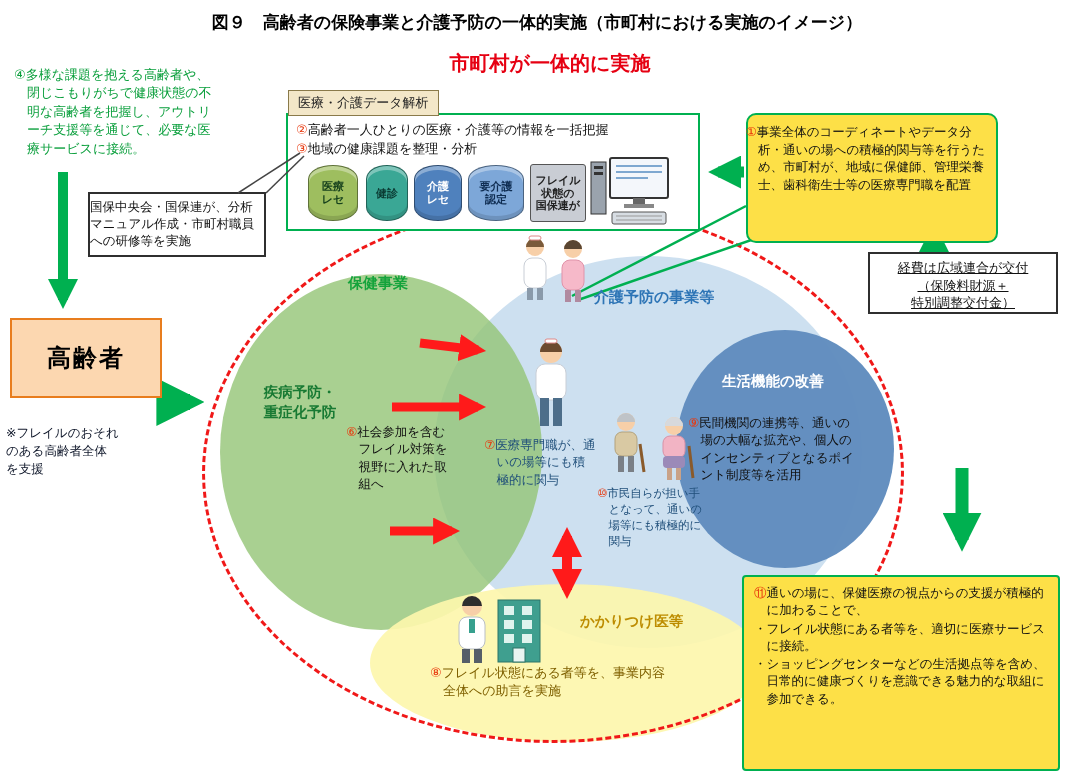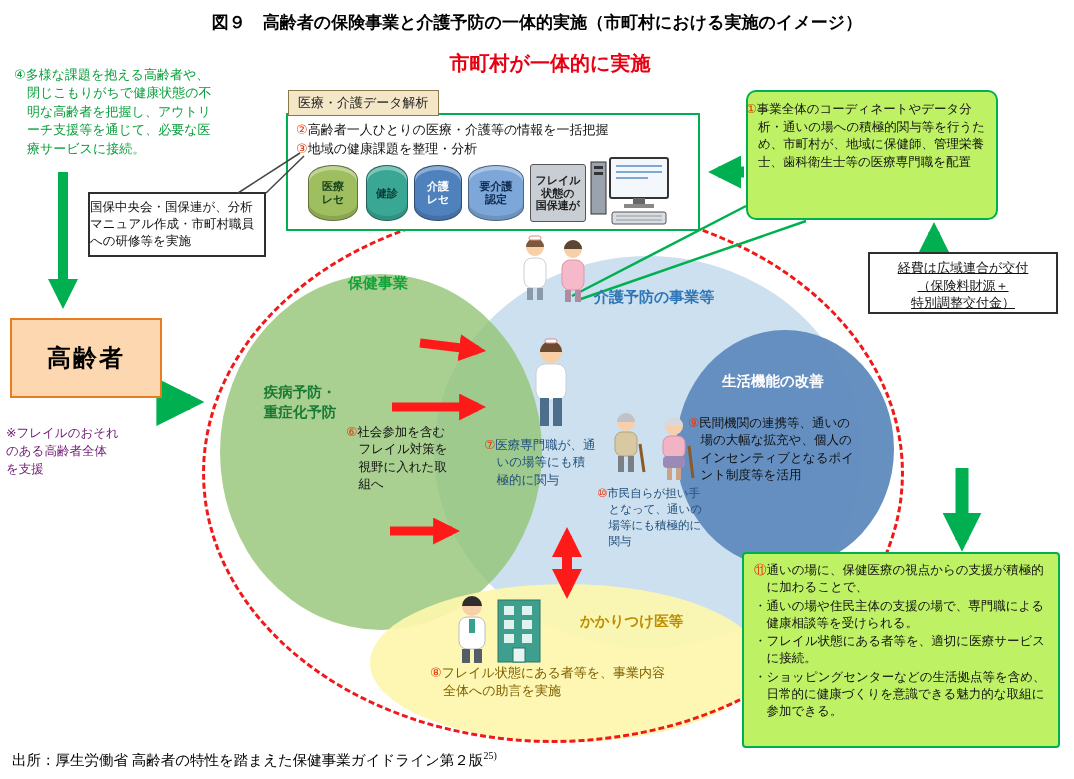--- a/index.html
+++ b/index.html
@@ -36,28 +36,28 @@
   .cyl { position:absolute; border-radius:50% / 14px; display:flex; align-items:center; justify-content:center;
          text-align:center; font-size:11px; line-height:1.15; font-weight:bold; white-space:pre-line;
          border:1px solid rgba(0,0,0,.4);
          box-shadow: inset 0 4px 0 rgba(255,255,255,.35), inset 0 -4px 0 rgba(0,0,0,.12); }
   .cyl.rect { border-radius:3px; box-shadow:none; border:1.5px solid #555; }
 
   .plain-box { background:#fff; border:2px solid #2f2f2f; font-size:12.5px; line-height:1.35; color:#111; }
   .kokuho { left:88px; top:192px; width:178px; padding:5px 0; }
   .expense { left:868px; top:252px; width:190px; height:62px; padding:5px 4px; text-align:center; font-size:13px;text-decoration:underline; }
 
-  .green-box { background:#bef264; border:2.5px solid #00B050; color:#111; }
+  .green-box { background:#fde047; border:2.5px solid #00B050; color:#111;margin-top:23px; }
   .box1 { left:746px; top:90px; width:252px; height:130px; border-radius:10px; padding:9px 10px; font-size:12.5px; line-height:1.4; }
   .box11 { left:742px; top:552px; width:318px; height:196px; border-radius:4px; padding:8px 10px; font-size:12.5px; line-height:1.38; }
   .box11 > div { margin-bottom:1px; }
 
   .elderly-box { left:10px; top:318px; width:152px; height:80px; background:#fcd7b0; border:2px solid #e87d1e;
                  display:flex; align-items:center; justify-content:center; font-size:24px; font-weight:bold; letter-spacing:2px; color:#000; }
-  .elderly-note { left:6px; top:424px; width:164px; font-size:12.5px; line-height:1.45; color:#701a75; }
+  .elderly-note { left:6px; top:424px; width:164px; font-size:12.5px; line-height:1.45; color:#0f172a; }
 
   .e-blue     { left:434px; top:256px; width:428px; height:392px; background:rgba(188,214,235,0.75); }
   .e-green    { left:220px; top:274px; width:322px; height:356px; background:rgba(148,196,118,0.8); }
   .e-darkblue { left:676px; top:330px; width:218px; height:238px; background:rgba(96,140,190,0.97); }
   .e-yellow   { left:370px; top:584px; width:392px; height:158px; background:rgba(253,246,172,0.92); }
   .outer-pos  { left:202px; top:203px; width:702px; height:540px; }
 
   .lbl { font-weight:bold; white-space:nowrap; }
   .health-lbl { left:348px; top:274px; font-size:15px; color:#14a33b; }
   .care-lbl   { left:594px; top:288px; font-size:15px; color:#2e75b6; }
@@ -172,21 +172,20 @@
 
   <div class="top item item6 hang"><span class="num">⑥</span><span>社会参加を含むフレイル対策を視野に入れた取組へ</span></div>
   <div class="top item item7 hang"><span class="num">⑦</span><span>医療専門職が、通いの場等にも積極的に関与</span></div>
   <div class="top item item8 hang pre"><span class="num">⑧</span><span>フレイル状態にある者等を、事業内容
 全体への助言を実施</span></div>
   <div class="top item item9 hang"><span class="num">⑨</span><span>民間機関の連携等、通いの場の大幅な拡充や、個人のインセンティブとなるポイント制度等を活用</span></div>
   <div class="top item item10 hang"><span class="num">⑩</span><span>市民自らが担い手となって、通いの場等にも積極的に関与</span></div>
 
   <div class="top green-box box11">
     <div class="hang"><span class="num">⑪</span><span>通いの場に、保健医療の視点からの支援が積極的に加わることで、</span></div>
-    <div class="hang">・通いの場や住民主体の支援の場で、専門職による健康相談等を受けられる。</div>
     <div class="hang">・フレイル状態にある者等を、適切に医療サービスに接続。</div>
     <div class="hang">・ショッピングセンターなどの生活拠点等を含め、日常的に健康づくりを意識できる魅力的な取組に参加できる。</div>
   </div>
 
   <svg class="icon" style="left:514px;top:234px;" width="80" height="70" viewBox="0 0 80 70">
     <g>
       <rect x="10" y="24" width="22" height="30" rx="8" fill="#ffffff" stroke="#c9ced6"></rect>
       <circle cx="21" cy="13" r="9" fill="#f7cfa8"></circle>
       <path d="M12,13 a9,9 0 0,1 18,0 z" fill="#7a5a3a"></path>
       <rect x="15" y="2" width="12" height="4" rx="2" fill="#fff" stroke="#d88"></rect>
@@ -251,15 +250,14 @@
         <rect x="26" y="36" width="10" height="9"></rect>
     </g>
     <rect x="17" y="50" width="12" height="14" fill="#e8f4f1" stroke="#2d7568"></rect>
   </svg>
 
   <svg class="overlay overlay-top" width="1074" height="779" viewBox="0 0 1074 779">
     <line x1="238" y1="193" x2="300" y2="153" stroke="#444" stroke-width="1.5"></line>
     <line x1="266" y1="193" x2="304" y2="156" stroke="#444" stroke-width="1.5"></line>
   </svg>
 
-  <div class="top source"><span>出所：厚生労働省 高齢者の特性を踏まえた保健事業ガイドライン第２版</span><sup>25)</sup></div>
 
 </div>
 
 </body></html>

